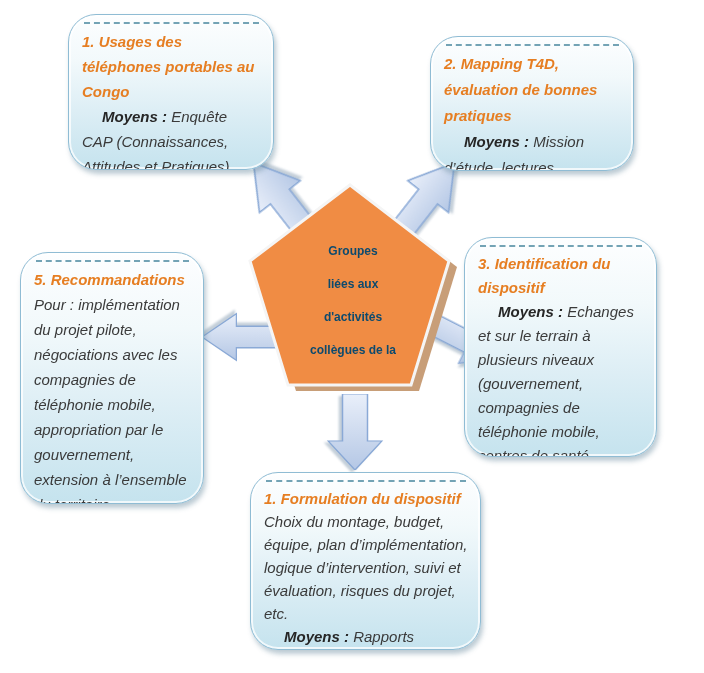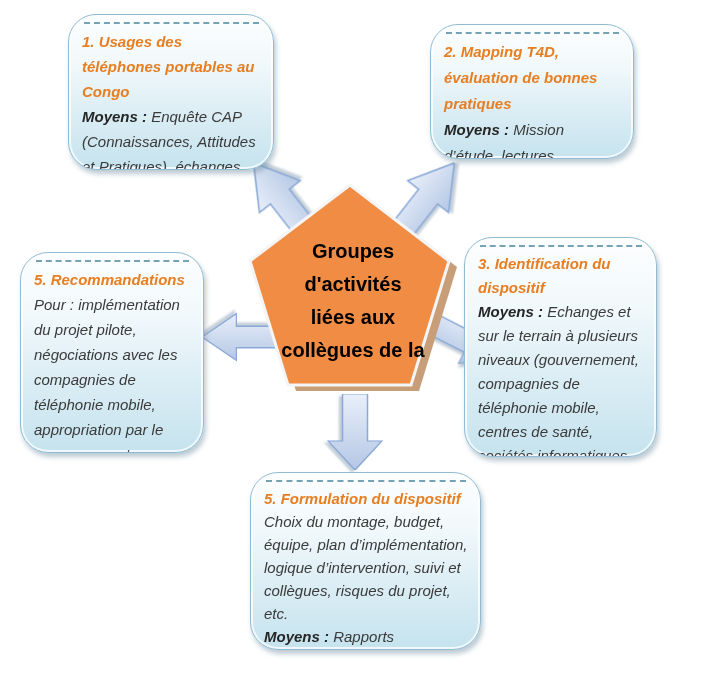--- a/index.html
+++ b/index.html
@@ -10,39 +10,39 @@
   .box {
     position:absolute; box-sizing:border-box; z-index:3;
     border:1px solid #8fbcd4; border-radius:28px;
     background:linear-gradient(180deg,#fdfeff 0%,#f2f9fb 30%,#ddeef5 62%,#c5e3ee 100%);
     box-shadow:2px 4px 5px rgba(104,138,158,0.45), inset 0 0 0 2px rgba(255,255,255,0.75);
     padding:7px 12px 8px 13px; overflow:hidden;font-style:italic;
   }
   .squiggle { border-top:2px dashed #5b93a8; height:0; margin:0 2px 5px 2px; opacity:.85; }
   .box .title { color:#e67e22; font-weight:bold; font-size:15px; }
   .box .body  { color:#3a3a3a; font-size:15px; }
-  .b { font-weight:bold; color:#262626; }
+  .b { font-weight:bold; color:#262626;margin-left:20px; }
 
   #box1 { left:68px;  top:14px;  width:206px; height:156px; }
   #box1 .title,#box1 .body { line-height:25px; }
-  #box2 { left:430px; top:24px;  width:204px; height:135px; }
+  #box2 { left:430px; top:36px;  width:204px; height:135px; }
   #box2 .title,#box2 .body { line-height:26px; }
   #box3 { left:464px; top:237px; width:193px; height:220px; }
   #box3 .title,#box3 .body { line-height:24px; }
   #box4 { left:250px; top:472px; width:231px; height:178px; }
   #box4 .title,#box4 .body { line-height:23px; }
-  #box5 { left:20px;  top:252px; width:184px; height:201px; }
+  #box5 { left:20px;  top:252px; width:184px; height:252px; }
   #box5 .title,#box5 .body { line-height:25px; }
 
   
   .pentagon-wrap { position:absolute; left:247px; top:182px; width:212px; height:212px; z-index:2; }
   .pentagon-wrap svg { display:block; width:100%; height:100%; }
   .pentagon-text {
     position:absolute; left:0; right:0; top:53px; text-align:center;
-    color:#000000; font-weight:bold; font-size:20px;
+    color:#0c4a6e; font-weight:bold; font-size:12px;
   }
   .pentagon-text div { line-height:33px; }
 
   
   .arrow { position:absolute; z-index:1; filter:drop-shadow(2px 3px 1px rgba(125,148,170,0.45)); }
   #arrow-up-left  { left:232px; top:179px; width:112px; height:56px; transform:rotate(-128deg); }
   #arrow-up-right { left:364px; top:179px; width:112px; height:56px; transform:rotate(-52deg); }
   #arrow-left     { left:202px; top:312px; width:90px;  height:50px; transform:rotate(180deg); }
   #arrow-right    { left:417px; top:313px; width:86px;  height:50px; transform:rotate(27deg); }
   #arrow-down     { left:317px; top:403px; width:76px;  height:58px; transform:rotate(90deg); }
@@ -65,22 +65,22 @@
   </div>
 
   <div class="box" id="box3">
     <div class="squiggle"></div>
     <div class="title">3. Identification du dispositif</div>
     <div class="body"><span class="b">Moyens :</span><span> Echanges et sur le terrain à plusieurs niveaux (gouvernement, compagnies de téléphonie mobile,  centres de santé, sociétés informatiques, etc.), analyse de l’existant.</span></div>
   </div>
 
   <div class="box" id="box4">
     <div class="squiggle"></div>
-    <div class="title">5. Formulation du dispositif</div>
-    <div class="body"><span>Choix du montage, budget, équipe, plan d’implémentation, logique d’intervention, suivi et collègues, risques du projet, etc.</span></div>
+    <div class="title">1. Formulation du dispositif</div>
+    <div class="body"><span>Choix du montage, budget, équipe, plan d’implémentation, logique d’intervention, suivi et évaluation, risques du projet, etc.</span></div>
     <div class="body"><span class="b">Moyens :</span><span> Rapports d’échanges et de lectures, enquête CAP.</span></div>
   </div>
 
   <div class="box" id="box5">
     <div class="squiggle"></div>
     <div class="title">5. Recommandations</div>
     <div class="body"><span>Pour : implémentation du projet pilote, négociations avec les compagnies de téléphonie mobile, appropriation par le gouvernement, extension à l’ensemble du territoire.</span></div>
   </div>
 
   <svg class="arrow" id="arrow-up-left" viewBox="0 0 110 56" preserveAspectRatio="none">
@@ -134,19 +134,19 @@
     <polygon points="0,16 68,16 68,2 110,28 68,54 68,40 0,40" fill="url(#g5)" stroke="#8aa9d6" stroke-width="1.5"></polygon>
   </svg>
 
   <div class="pentagon-wrap">
     <svg viewBox="0 0 212 212">
       <polygon points="107,6 206,82 168,206 45,206 7,82" fill="#c89e78" transform="translate(4,3)"></polygon>
       <polygon points="103,3 202,79 164,203 41,203 3,79" fill="#f08c44" stroke="#f5f5f5" stroke-width="3"></polygon>
     </svg>
     <div class="pentagon-text">
       <div>Groupes</div>
+      <div>liées aux</div>
       <div>d'activités</div>
-      <div>liées aux</div>
       <div>collègues de la</div>
     </div>
   </div>
 
 </div>
 
 </body></html>

